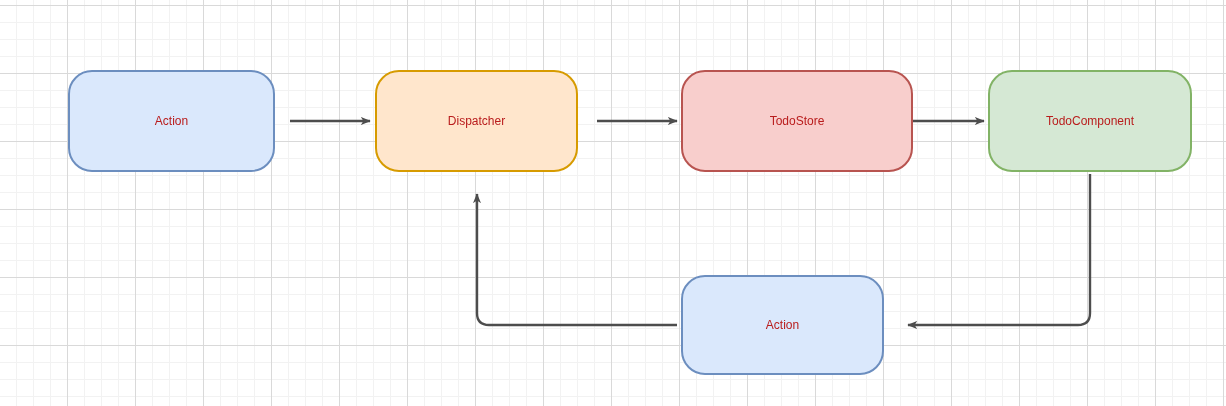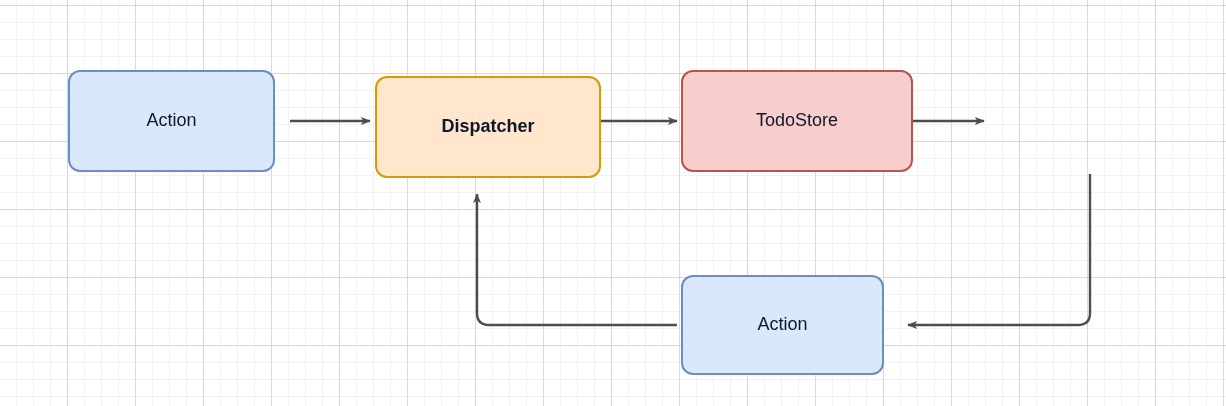--- a/index.html
+++ b/index.html
@@ -38,27 +38,27 @@
     top: 0;
     width: 1226px;
     height: 406px;
     pointer-events: none;
   }
   .node {
     position: absolute;
     box-sizing: border-box;
     border-width: 2.5px;
     border-style: solid;
-    border-radius: 12px;
+    border-radius: 24px;
     display: flex;
     align-items: center;
     justify-content: center;
-    font-size: 18px;
+    font-size: 12px;
     line-height: 1.2;
-    color: #0f172a;
+    color: #b91c1c;
     text-align: center;
     white-space: nowrap;
   }
   .node-blue   { background: #dae8fc; border-color: #6c8ebf; }
   .node-orange { background: #ffe6cc; border-color: #d79b00; }
   .node-red    { background: #f8cecc; border-color: #b85450; }
   .node-green  { background: #d5e8d4; border-color: #82b366; }
   .node-label {
     pointer-events: none;
   }
@@ -93,26 +93,29 @@
 
     <g>
       <path d="M677,325 L489,325 Q477,325 477,313 L477,194" fill="none" stroke="#4d4d4d" stroke-width="2.4" stroke-linecap="butt" marker-end="url(#arrowhead)"></path>
     </g>
   </svg>
 
   <div class="node node-blue" style="left:68px; top:70px; width:207px; height:102px;">
     <span class="node-label">Action</span>
   </div>
 
-  <div class="node node-orange" style="left:375px; top:76px; width:226px; height:102px;font-weight:bold;">
+  <div class="node node-orange" style="left:375px; top:70px; width:203px; height:102px;">
     <span class="node-label">Dispatcher</span>
   </div>
 
   <div class="node node-red" style="left:681px; top:70px; width:232px; height:102px;">
     <span class="node-label">TodoStore</span>
   </div>
 
+  <div class="node node-green" style="left:988px; top:70px; width:204px; height:102px;">
+    <span class="node-label">TodoComponent</span>
+  </div>
 
   <div class="node node-blue" style="left:681px; top:275px; width:203px; height:100px;">
     <span class="node-label">Action</span>
   </div>
 
 </div>
 
 </body></html>

